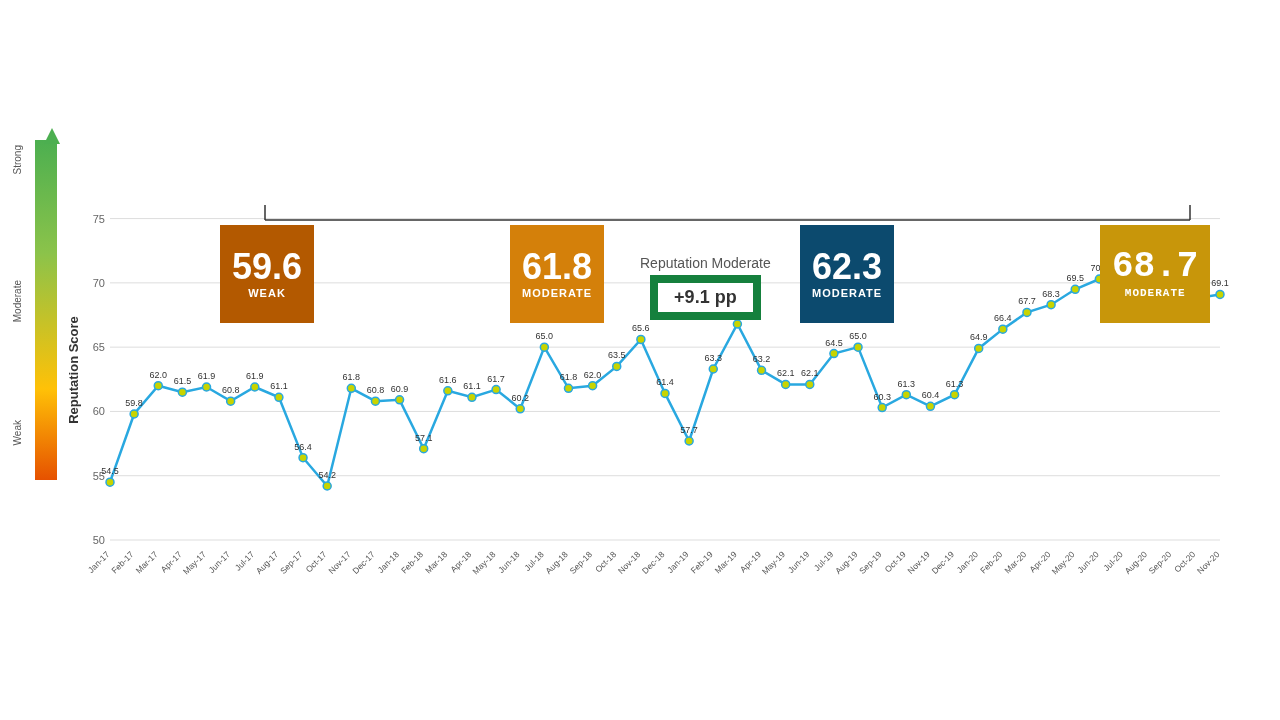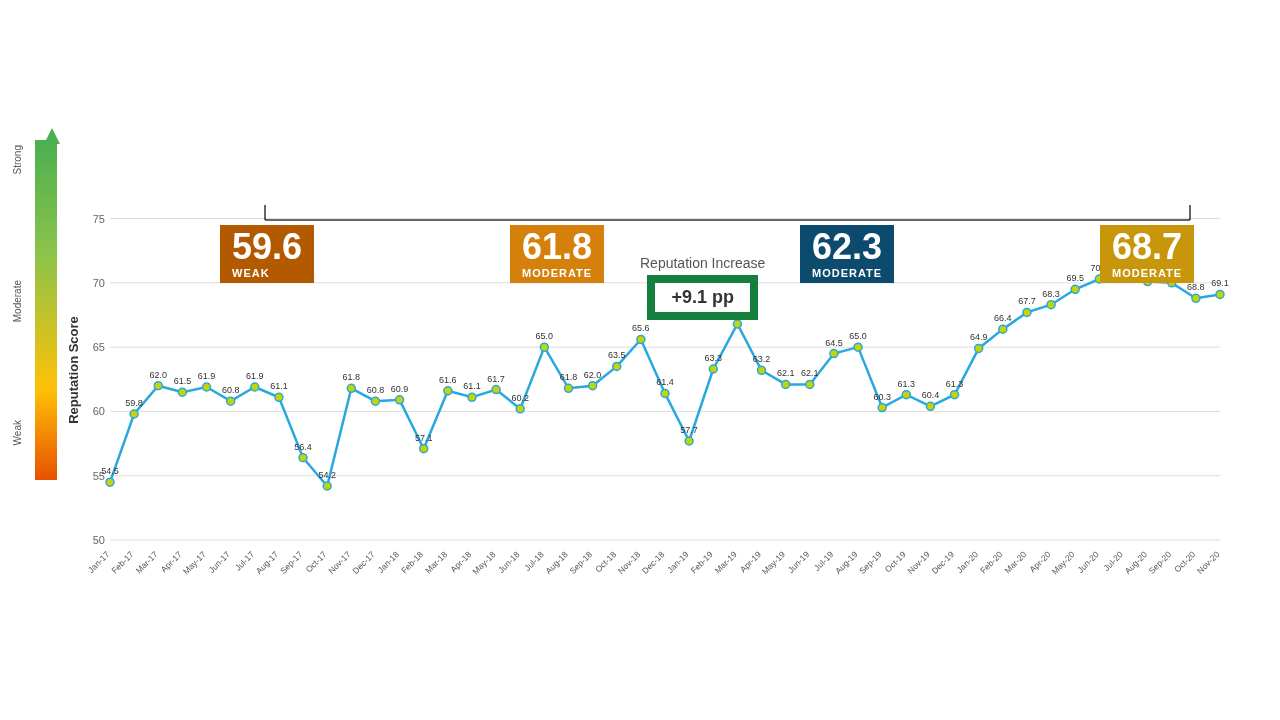--- a/index.html
+++ b/index.html
@@ -66,22 +66,22 @@
       top: 68px;
       width: 0;
       height: 0;
       border-left: 8px solid transparent;
       border-right: 8px solid transparent;
       border-bottom: 16px solid #4caf50;
     }
     .score-box {
       position: absolute;
       color: #fff;
-      padding: 4px 12px;
-      text-align: left;
+      padding: 24px 12px;
+      text-align: center;
       min-width: 90px;
     }
     .score-value {
       font-size: 36px;
       font-weight: bold;
       line-height: 1;
     }
     .score-label {
       font-size: 11px;
       font-weight: bold;
@@ -292,28 +292,28 @@
         <div class="score-label">WEAK</div>
       </div>
       <div class="score-box" style="background-color: rgb(212, 128, 10); left: 430px; top: 165px; position: absolute;">
         <div class="score-value">61.8</div>
         <div class="score-label">MODERATE</div>
       </div>
       <div class="score-box" style="background-color: #0c4a6e; left: 720px; top: 165px; position: absolute;">
         <div class="score-value">62.3</div>
         <div class="score-label">MODERATE</div>
       </div>
-      <div class="score-box" style="background-color: rgb(200, 150, 10); left: 1020px; top: 165px; position: absolute;">
+      <div class="score-box" style="background-color: rgb(200, 150, 10); left: 1020px; top: 165px; position: absolute; font-family: Liberation Mono, monospace;">
         <div class="score-value">68.7</div>
         <div class="score-label">MODERATE</div>
       </div>
     </div>
 
   <div class="reputation-increase-box" id="rep-increase-box" style="left: 560px; top: 195px;">
-    <div class="reputation-increase-title">Reputation Increase</div>
+    <div class="reputation-increase-title">Reputation Moderate</div>
     <div class="reputation-increase-value">+9.1 pp</div>
   </div>
 <svg style="position: absolute; left: 0px; top: 0px; width: 1160px; height: 560px; pointer-events: none;">
       <line x1="185" y1="145" x2="185" y2="160" stroke="#333" stroke-width="1.5"></line>
       <line x1="185" y1="160" x2="1110" y2="160" stroke="#333" stroke-width="1.5"></line>
       <line x1="1110" y1="145" x2="1110" y2="160" stroke="#333" stroke-width="1.5"></line>
     </svg>
   </div>
 
 </body></html>

